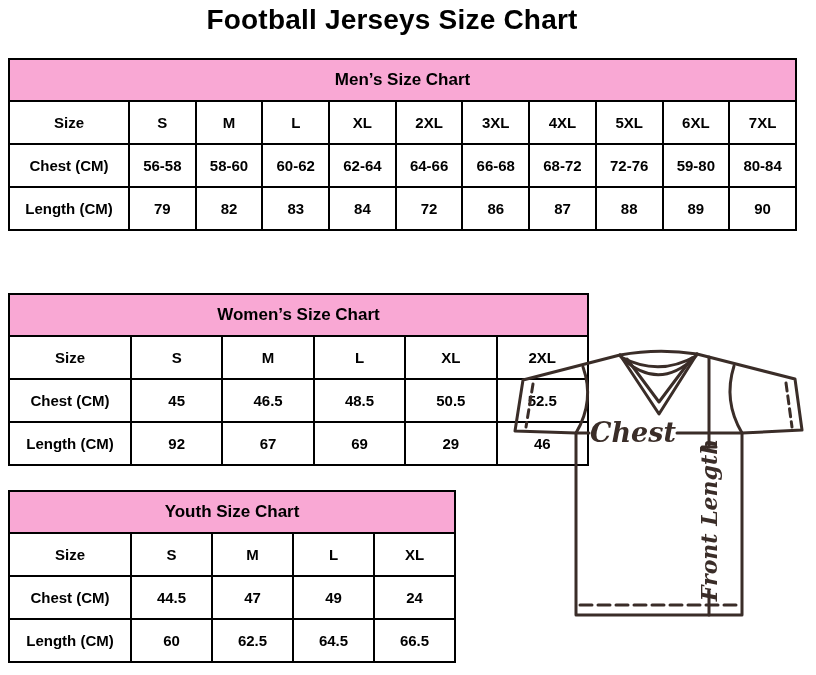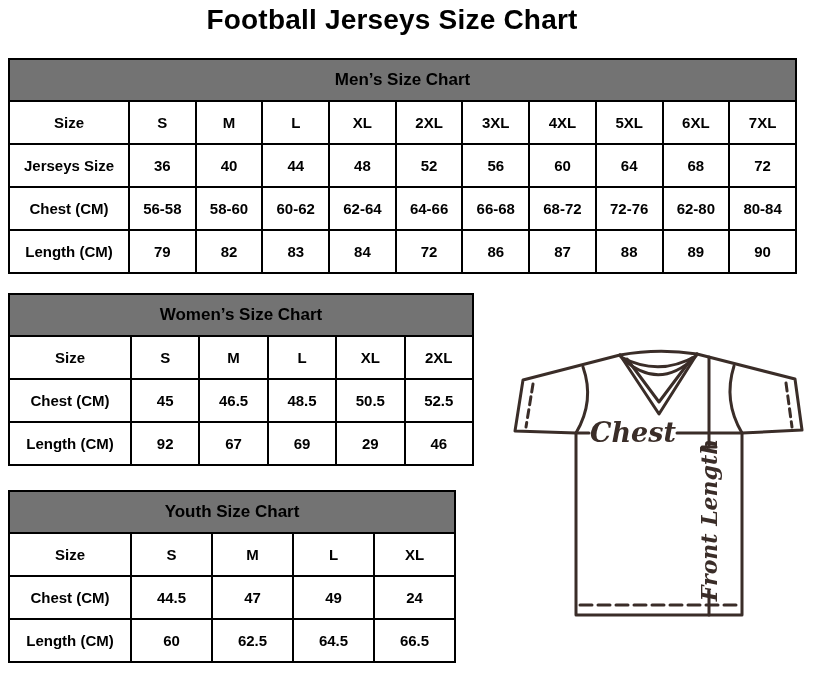--- a/index.html
+++ b/index.html
@@ -27,21 +27,21 @@
     text-align:center;
     vertical-align:middle;
     font-weight:bold;
     font-size:15px;
     height:41px;
     padding:0;
     overflow:hidden;
     white-space:nowrap;
   }
   table.size-table td.tbl-title {
-    background:#737373;
+    background:#f9a8d4;
     font-size:17px;
     height:40px;
     margin-top:32px;
   }
   #jersey-diagram {
     position:absolute;
     left:505px; top:333px;
     width:310px; height:310px;
   }
   #jersey-diagram path, #jersey-diagram line {
@@ -89,62 +89,49 @@
         <td>L</td>
         <td>XL</td>
         <td>2XL</td>
         <td>3XL</td>
         <td>4XL</td>
         <td>5XL</td>
         <td>6XL</td>
         <td>7XL</td>
       </tr>
       <tr>
-        <td>Jerseys Size</td>
-        <td>36</td>
-        <td>40</td>
-        <td>44</td>
-        <td>48</td>
-        <td>52</td>
-        <td>56</td>
-        <td>60</td>
-        <td>64</td>
-        <td>68</td>
-        <td>72</td>
-      </tr>
-      <tr>
         <td>Chest (CM)</td>
         <td>56-58</td>
         <td>58-60</td>
         <td>60-62</td>
         <td>62-64</td>
         <td>64-66</td>
         <td>66-68</td>
         <td>68-72</td>
         <td>72-76</td>
-        <td>62-80</td>
+        <td>59-80</td>
         <td>80-84</td>
       </tr>
       <tr>
         <td>Length (CM)</td>
         <td>79</td>
         <td>82</td>
         <td>83</td>
         <td>84</td>
         <td>72</td>
         <td>86</td>
         <td>87</td>
         <td>88</td>
         <td>89</td>
         <td>90</td>
       </tr>
     </tbody>
   </table>
 
-<table class="size-table" style="left:8px; top:293px; width:466px;">
+<table class="size-table" style="left:8px; top:293px; width:581px;">
     <colgroup>
       <col style="width: 122px;">
       <col>
       <col>
       <col>
       <col>
       <col>
     </colgroup>
     <tbody>
       <tr>

